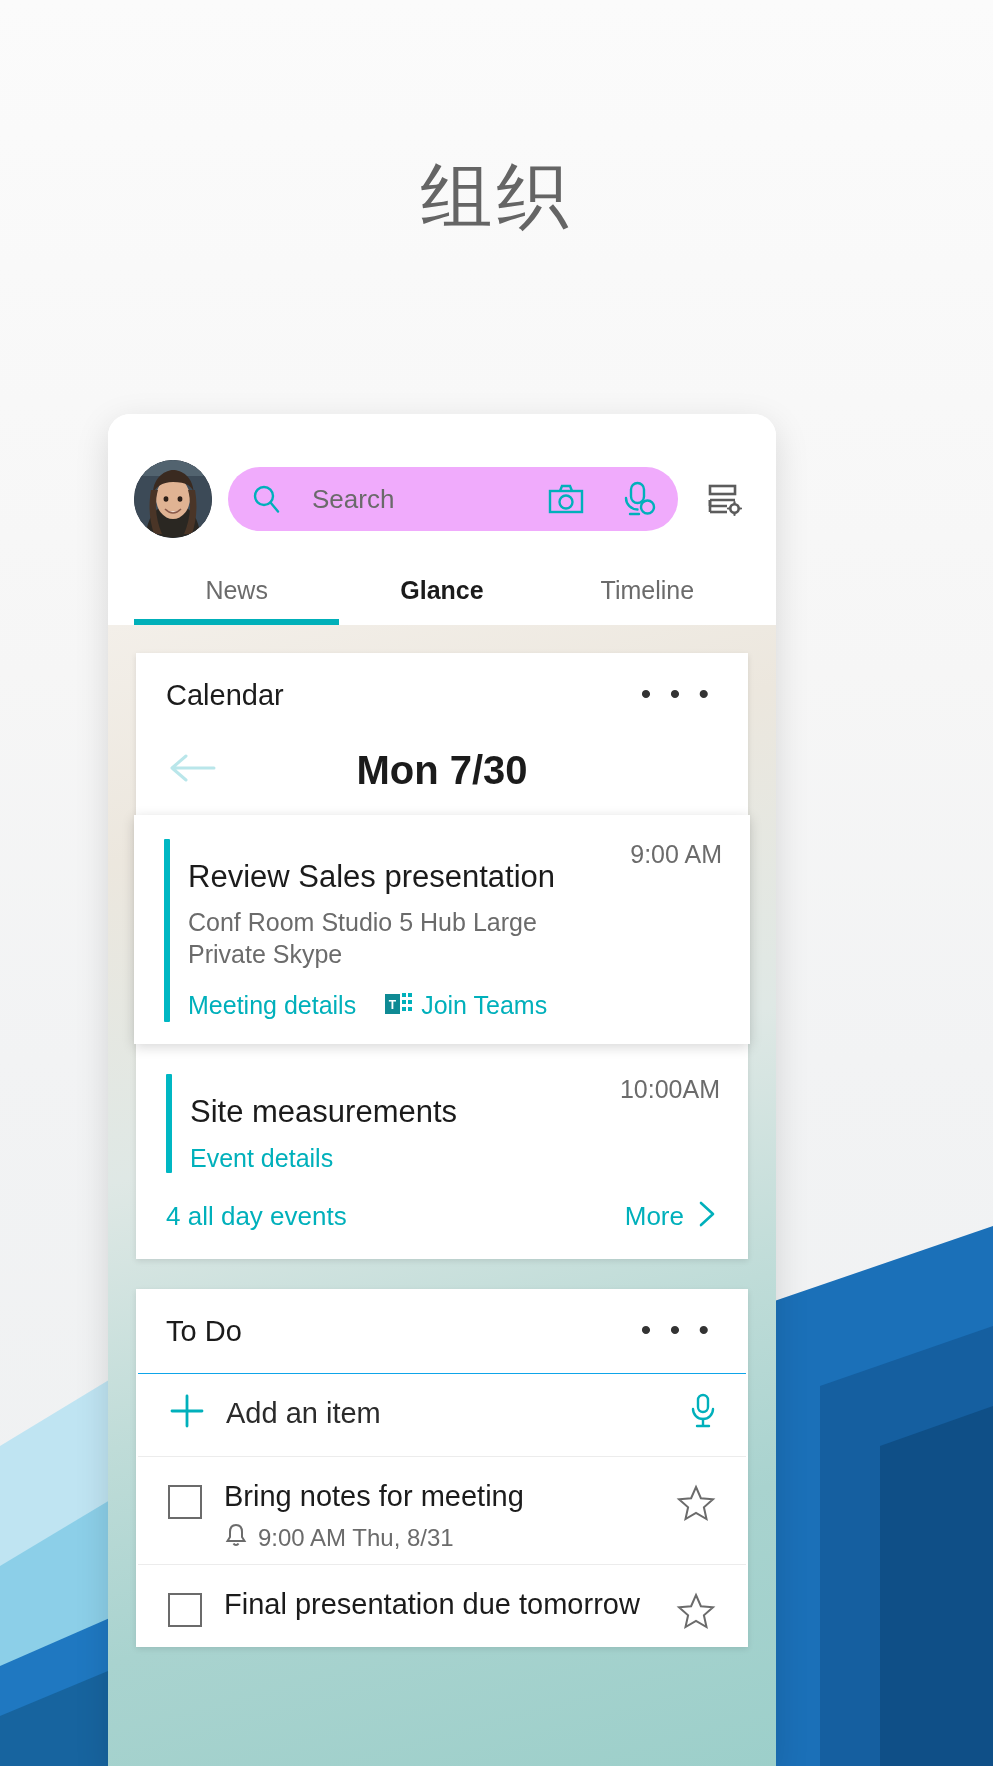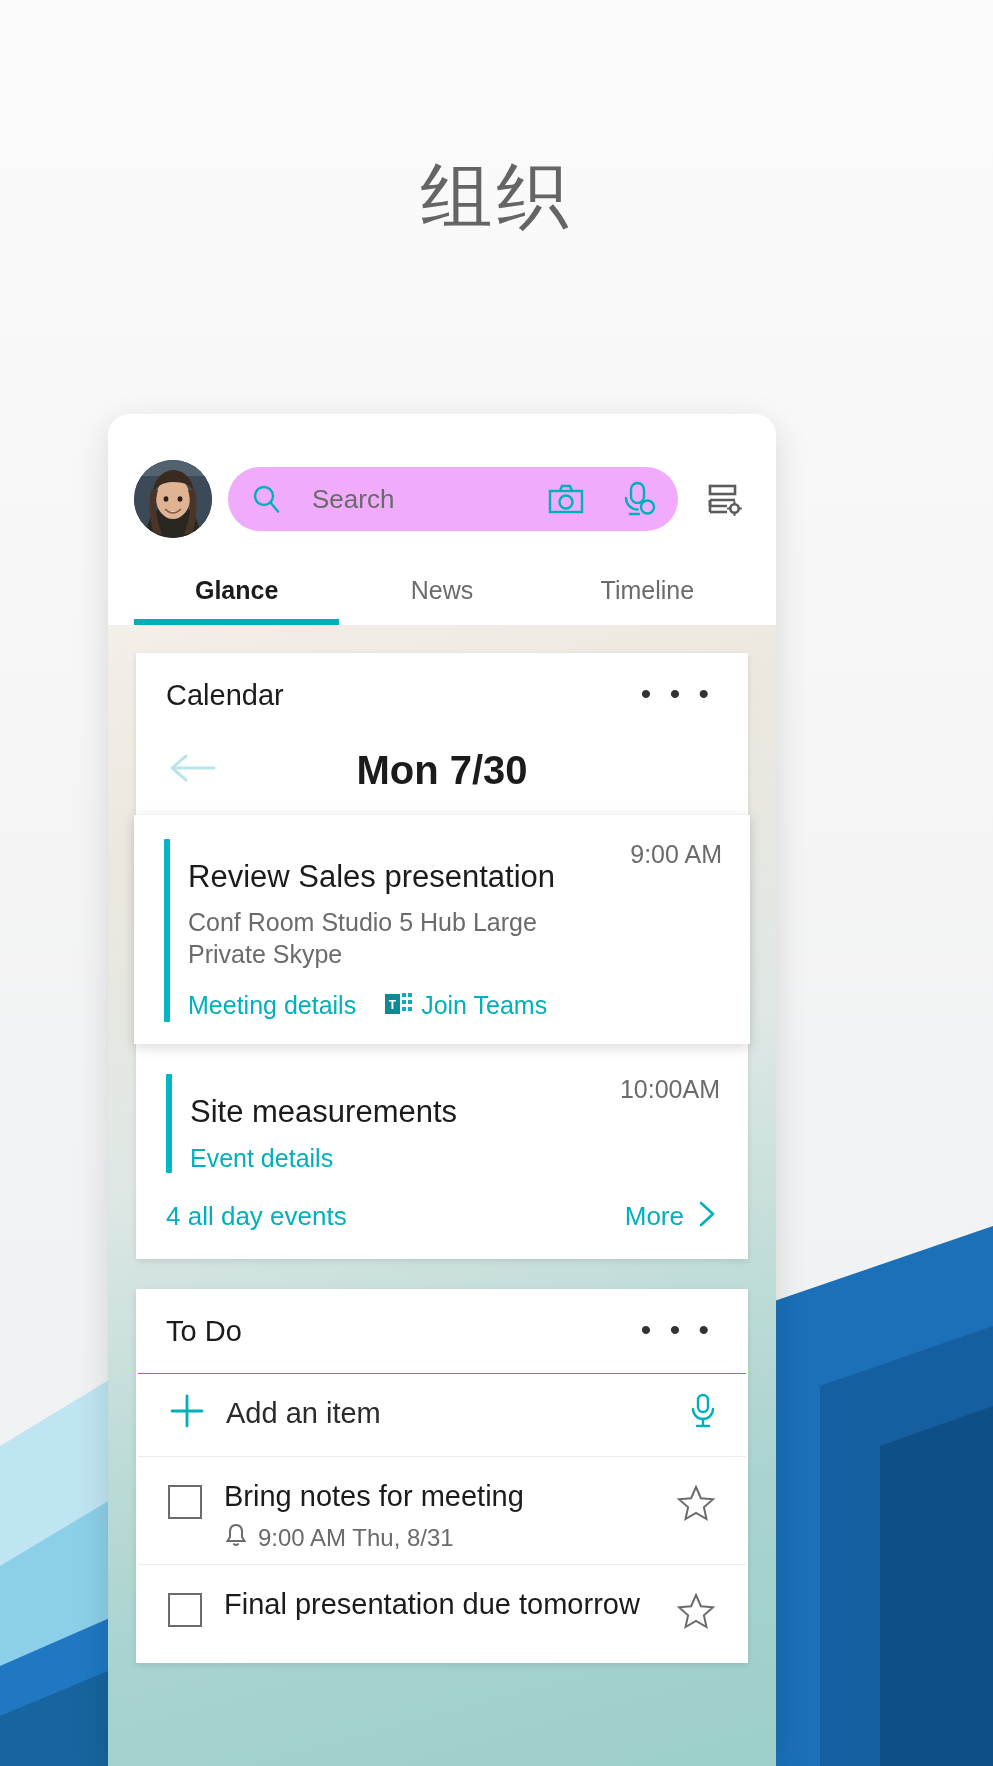--- a/index.html
+++ b/index.html
@@ -338,25 +338,25 @@
             <line x1="29.5" y1="23" x2="29.5" y2="25"></line>
             <line x1="29.5" y1="34" x2="29.5" y2="36"></line>
             <line x1="23" y1="29.5" x2="25" y2="29.5"></line>
             <line x1="34" y1="29.5" x2="36" y2="29.5"></line>
           </g>
         </svg>
       </div>
     </div>
 
     <div class="tabs">
+      <div class="tab">
+        <span>News</span>
+      </div>
       <div class="tab active">
         <span>Glance</span>
-      </div>
-      <div class="tab">
-        <span>News</span>
       </div>
       <div class="tab">
         <span>Timeline</span>
       </div>
       <div class="tab-underline"></div>
     </div>
   </div>
 
   <div class="app-body">
 
@@ -464,21 +464,21 @@
             <span>9:00 AM Thu, 8/31</span>
           </span>
         </span>
         <span class="star">
           <svg width="40" height="40" viewBox="0 0 40 40">
             <path d="M20,4 L24.9,15.2 L37,16.3 L27.9,24.3 L30.5,36 L20,29.8 L9.5,36 L12.1,24.3 L3,16.3 L15.1,15.2 Z" fill="none" stroke="#6b6b6b" stroke-width="2"></path>
           </svg>
         </span>
       </div>
 
-      <div class="todo-item" style="padding-bottom:28px;">
+      <div class="todo-item" style="padding-bottom:12px;">
         <span class="checkbox"></span>
         <span class="todo-main">
           <span class="todo-text">Final presentation due tomorrow</span>
         </span>
         <span class="star">
           <svg width="40" height="40" viewBox="0 0 40 40">
             <path d="M20,4 L24.9,15.2 L37,16.3 L27.9,24.3 L30.5,36 L20,29.8 L9.5,36 L12.1,24.3 L3,16.3 L15.1,15.2 Z" fill="none" stroke="#6b6b6b" stroke-width="2"></path>
           </svg>
         </span>
       </div>

